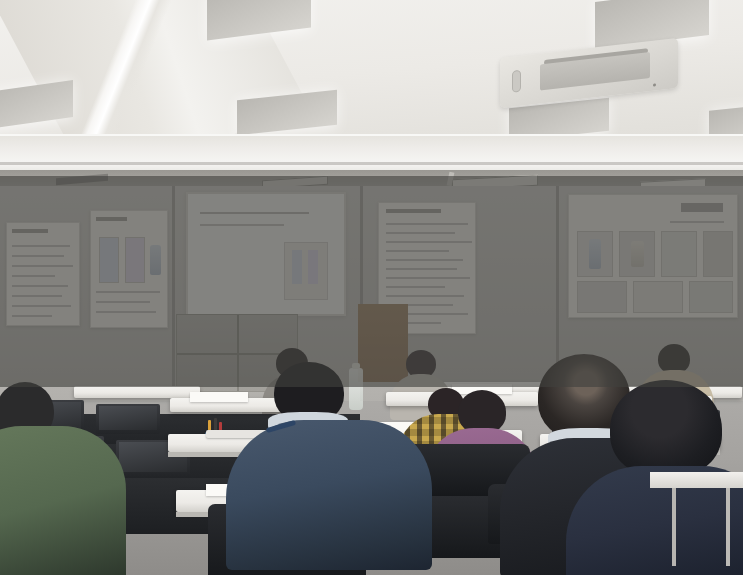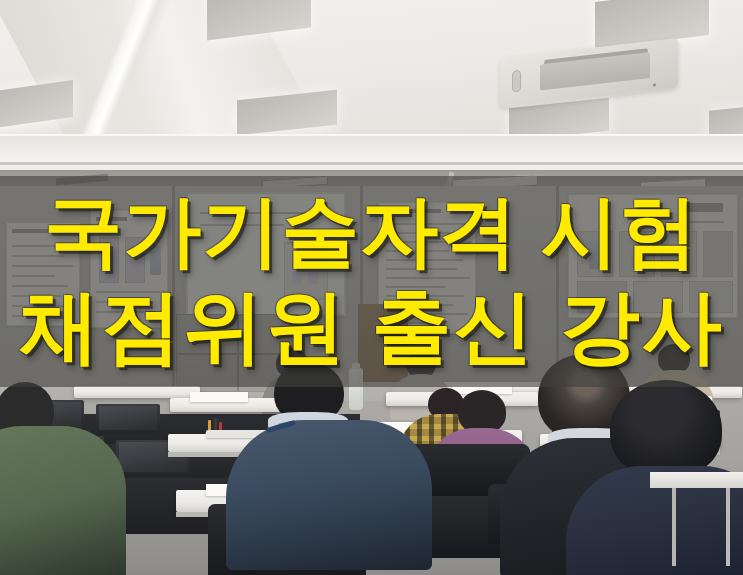--- a/index.html
+++ b/index.html
@@ -512,18 +512,14 @@
           border-radius:76px 74px 6px 6px;"></i>
     </div>
 
     <div style="position:absolute;left:672px;top:300px;width:4px;height:80px;background:#b7b5b1;"></div>
     <div style="position:absolute;left:726px;top:296px;width:4px;height:84px;background:#bcbab6;"></div>
     <div style="position:absolute;left:650px;top:286px;width:96px;height:16px;background:linear-gradient(180deg,#f2f0ed,#d6d4cf);"></div>
   </div>
 
   <div class="overlay-band"></div>
 
-  <div class="headline">
-    <span class="hl-line l1">국가기술자격 시험</span>
-    <span class="hl-line l2">채점위원 출신 강사</span>
-  </div>
 
 </div>
 
 </body></html>

